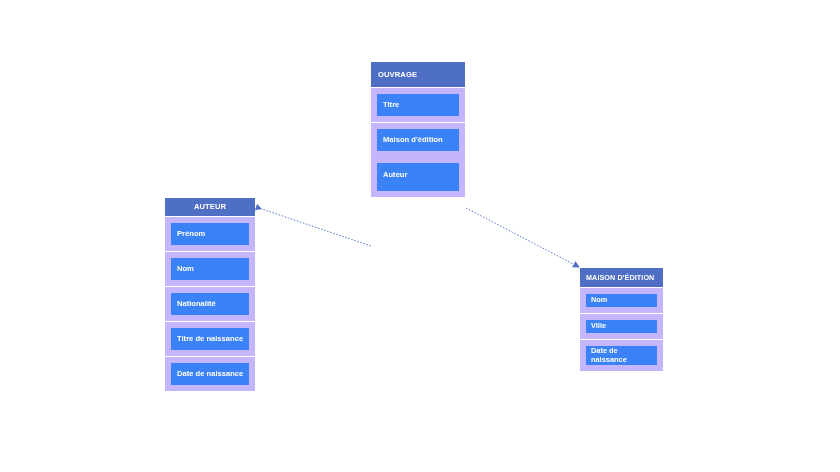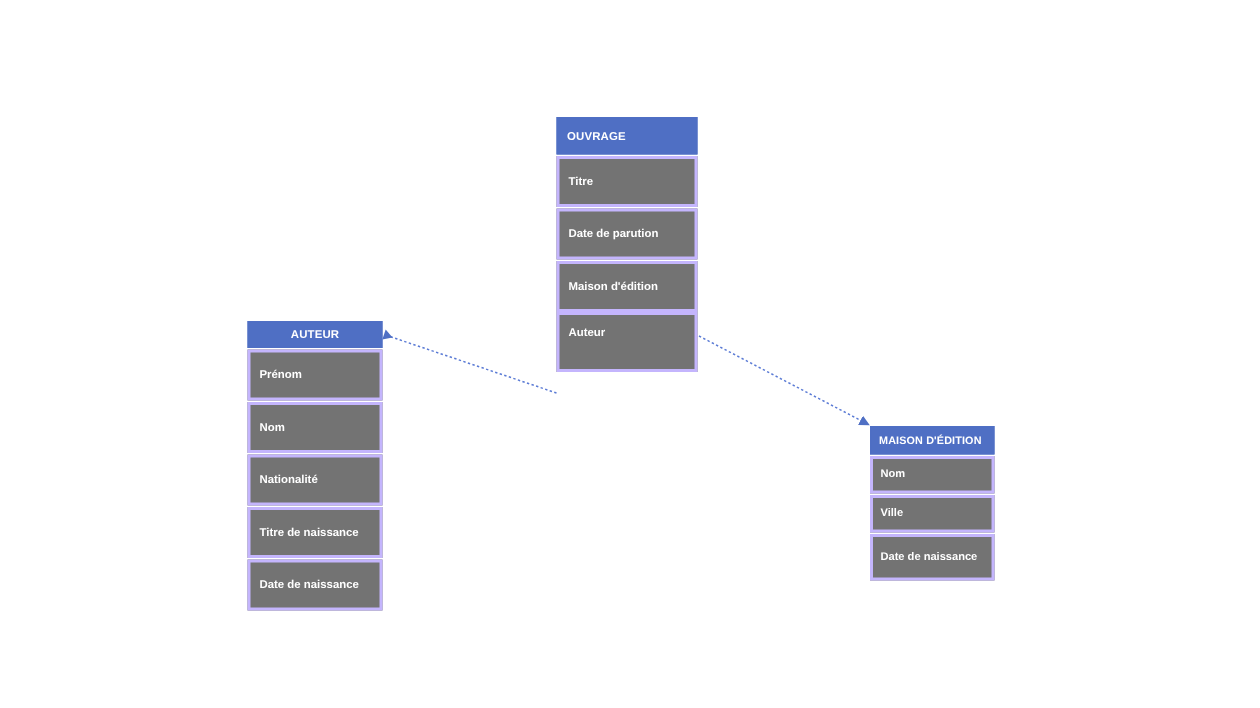--- a/index.html
+++ b/index.html
@@ -14,21 +14,20 @@
     overflow: hidden;
     font-family: "Liberation Sans", sans-serif;
   }
 
   #canvas {
     position: absolute;
     left: 0; top: 0;
     width: 840px;
     height: 440px;
     background: #ffffff;
-    margin-top: 16px;
   }
 
   #connectors {
     position: absolute;
     left: 0; top: 0;
     width: 840px;
     height: 472px;
     pointer-events: none;
     z-index: 5;
   }
@@ -50,28 +49,28 @@
     display: flex;
     align-items: center;
     justify-content: center;
     letter-spacing: 0.1px;
     line-height: 1.05;
     border: 1px solid #4F6FC4;
   }
 
   .ent-row {
     box-sizing: border-box;
-    background: #737373;
+    background: #3b82f6;
     color: #ffffff;
     font-weight: bold;
     display: flex;
     align-items: center;
     justify-content: flex-start;
     line-height: 1.18;
-    border: 2px solid #c4b5fd;
+    border: 6px solid #c4b5fd;
     padding-left: 6px;
     padding-right: 3px;
   }
 
   
   #entity-ouvrage {
     left: 371px;
     top: 62px;
     width: 94px;
   }
@@ -151,21 +150,20 @@
     </defs>
 
     <line x1="371" y1="246" x2="256" y2="207" stroke="#5B7BD5" stroke-width="1" stroke-dasharray="1.6,1.6" marker-end="url(#arrow-left)"></line>
 
     <line x1="466" y1="208" x2="579" y2="267" stroke="#5B7BD5" stroke-width="1" stroke-dasharray="1.6,1.6" marker-end="url(#arrow-right)"></line>
   </svg>
 
   <div class="entity" id="entity-ouvrage">
     <div class="ent-header">OUVRAGE</div>
     <div class="ent-row">Titre</div>
-    <div class="ent-row">Date de parution</div>
     <div class="ent-row">Maison d'édition</div>
     <div class="ent-row last">Auteur</div>
   </div>
 
   <div class="entity" id="entity-auteur">
     <div class="ent-header">AUTEUR</div>
     <div class="ent-row">Prénom</div>
     <div class="ent-row">Nom</div>
     <div class="ent-row">Nationalité</div>
     <div class="ent-row">Titre de naissance</div>

